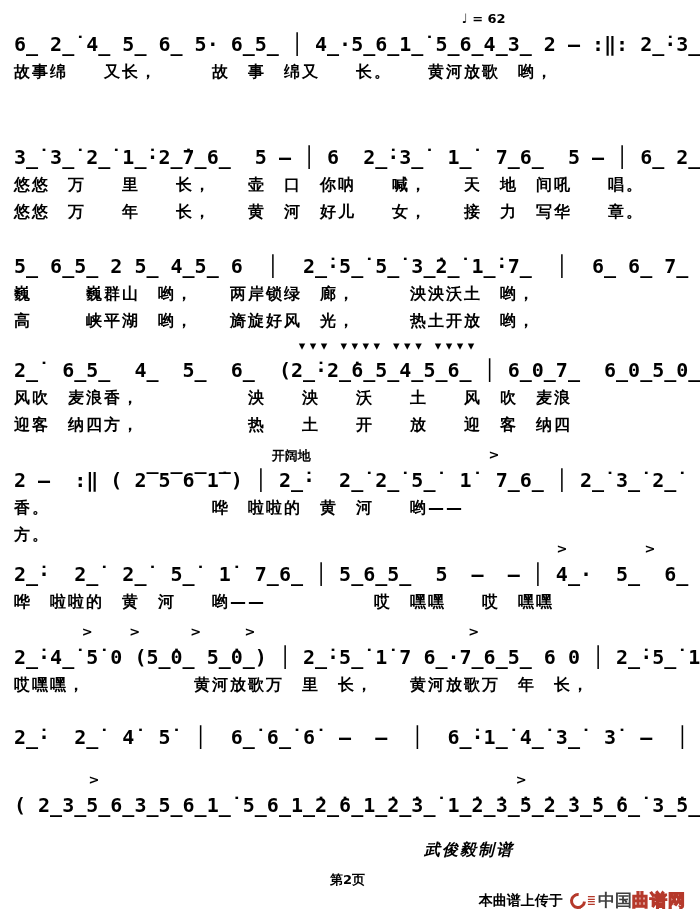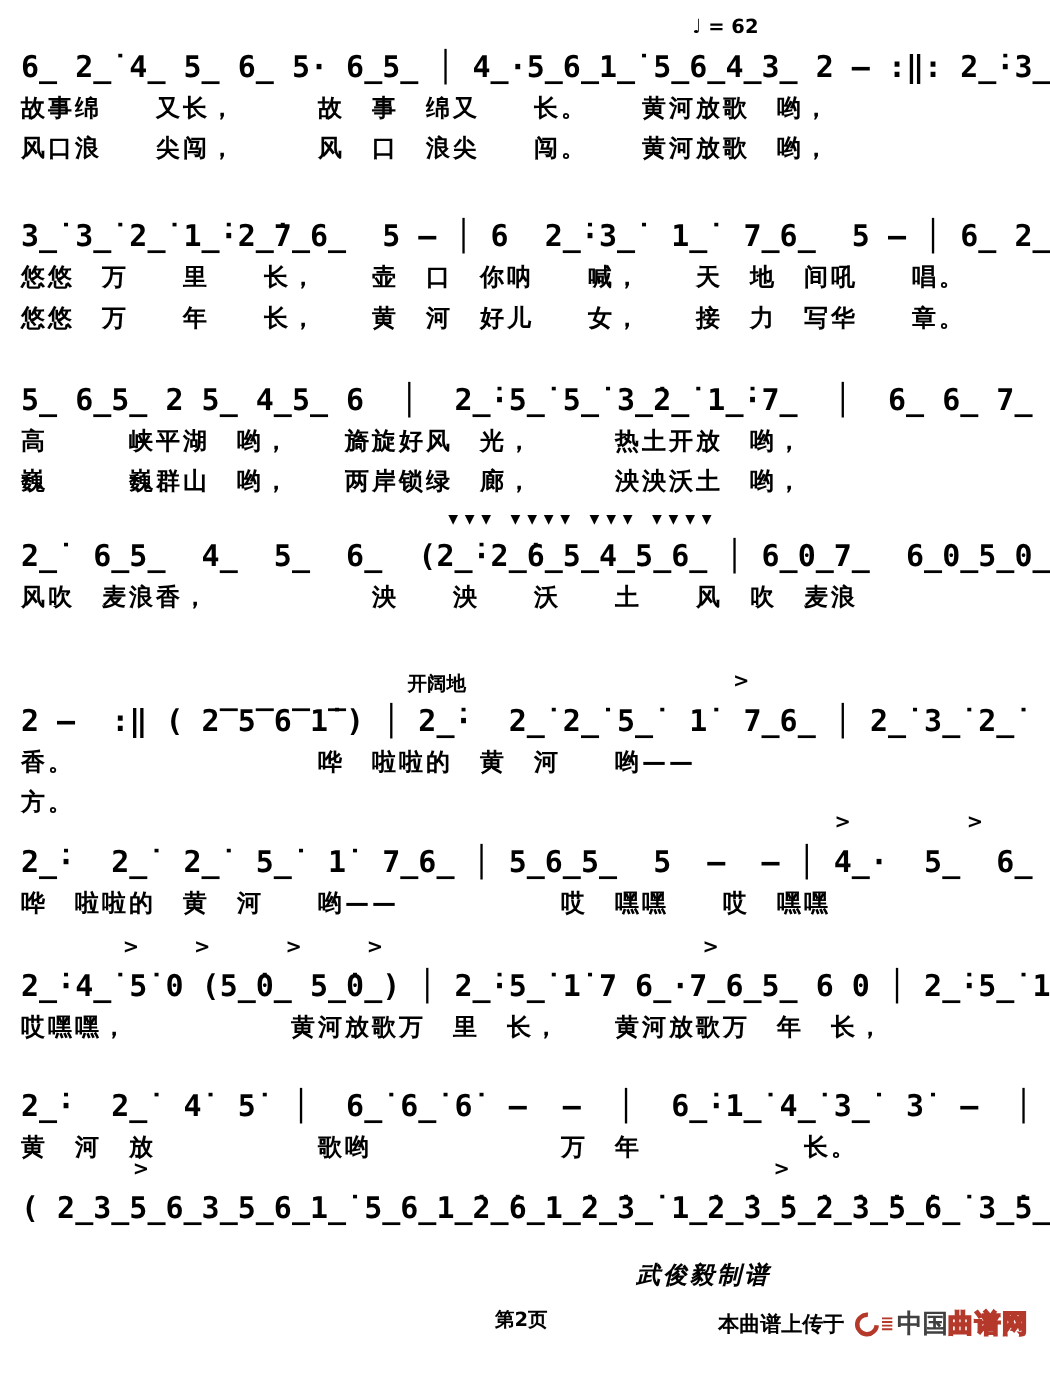--- a/index.html
+++ b/index.html
@@ -10,55 +10,55 @@
             white-space:pre;line-height:28px;letter-spacing:0;}
   .lyric{font-size:16px;font-weight:bold;white-space:pre;letter-spacing:2px;
          line-height:26px;margin-top:1px;}
   .above{position:absolute;top:-19px;font-size:13px;font-weight:bold;white-space:pre;
          font-family:"DejaVu Sans",sans-serif;}
   .footer-engraver{position:absolute;top:840px;left:424px;font-family:Liberation Mono, monospace;
          font-style:italic;font-weight:bold;font-size:16px;letter-spacing:2px;}
   .footer-page{position:absolute;top:871px;left:330px;font-size:13px;font-weight:bold;}
   .footer-qq{position:absolute;top:867px;left:412px;font-family:"Liberation Serif",serif;
          font-weight:bold;font-size:16px;letter-spacing:1px;}
-  .footer-upload{position:absolute;top:871px;right:14px;font-size:14px;font-weight:bold;
+  .footer-upload{position:absolute;top:889px;right:14px;font-size:14px;font-weight:bold;
          display:flex;align-items:center;text-align:right;}
   .logo-c{display:inline-block;width:10px;height:10px;border:3px solid #b5392b;
           border-radius:50%;border-right-color:transparent;transform:rotate(-40deg);
           margin:0 1px 0 7px;}
   .logo-e{color:#b5392b;font-size:11px;margin-right:2px;}
   .site-strong{color:#404040;font-size:17px;font-weight:bold;}
   .site-outline{color:#ef4444;-webkit-text-stroke:1.2px #b5392b;font-size:17px;
           font-weight:bold;letter-spacing:1px;}
 </style>
 </head>
 <body>
 
 <div id="sheet">
   <div id="systems">
       <div class="row" style="top: 30px;">
         <span class="above" style="left: 66%;">♩ = 62</span>
         <div class="notation">6̲ 2̲̇ 4̲ 5̲ 6̲ 5· 6̲5̲ │ 4̲·5̲6̲1̲̇ 5̲6̲4̲3̲ 2 — :‖: 2̲̇·3̲̇ 1̲̇ 6̲1̲̇ 2̲̇ 3̲̇ 2̇· │</div>
         <div class="lyric">故事绵　　又长，　　　故　事　绵又　　长。　　黄河放歌　哟，</div>
-        <div class="lyric">风口浪　　尖闯，　　　风　口　浪尖　　闯。　　黄河放歌　哟，</div>
       </div>
       <div class="row" style="top: 143px;">
         <div class="notation">3̲̇ 3̲̇ 2̲̇ 1̲̇·2̲̇7̲6̲  5 — │ 6  2̲̇·3̲̇  1̲̇  7̲6̲  5 — │ 6̲ 2̲ 2̲ 2̲̇ 1̲̇7̲  6 — │</div>
         <div class="lyric">悠悠　万　　里　　长，　　壶　口　你呐　　喊，　　天　地　间吼　　唱。</div>
         <div class="lyric">悠悠　万　　年　　长，　　黄　河　好儿　　女，　　接　力　写华　　章。</div>
       </div>
       <div class="row" style="top: 252px;">
         <div class="notation">5̲ 6̲5̲ 2 5̲ 4̲5̲ 6  │  2̲̇·5̲̇ 5̲̇ 3̲̇2̲̇ 1̲̇·7̲  │  6̲ 6̲ 7̲ 6̲5̲ 6 (4̲·4̲4̲5̲ 6̲5̲6̲) │</div>
+        <div class="lyric">巍　　　巍群山　哟，　　两岸锁绿　廊，　　　泱泱沃土　哟，</div>
         <div class="lyric">高　　　峡平湖　哟，　　旖旋好风　光，　　　热土开放　哟，</div>
-        <div class="lyric">巍　　　巍群山　哟，　　两岸锁绿　廊，　　　泱泱沃土　哟，</div>
       </div>
       <div class="row" style="top: 356px;">
         <span class="above" style="left: 42%;">▾ ▾ ▾　▾ ▾ ▾ ▾　▾ ▾ ▾　▾ ▾ ▾ ▾</span>
         <div class="notation">2̲̇  6̲5̲  4̲  5̲  6̲  (2̲̇·2̲̇6̲5̲4̲5̲6̲ │ 6̲0̲7̲  6̲0̲5̲0̲  4̲0̲5̲  6̲0̲2̲0̲ │ 4̲·5̲6̲1̲̇  5̲6̲4̲3̲</div>
         <div class="lyric">风吹　麦浪香，　　　　　　泱　　泱　　沃　　土　　风　吹　麦浪</div>
+        <div class="lyric">迎客　纳四方，　　　　　　热　　土　　开　　放　　迎　客　纳四</div>
       </div>
       <div class="row" style="top: 466px;">
         <span class="above" style="left: 38%;">开阔地</span>
         <span class="above" style="left: 70%;">&gt;</span>
         <div class="notation">2 —  :‖ ( 2̅ 5̅ 6̅ 1̇̅ ) │ 2̲̇·  2̲̇ 2̲̇ 5̲̇  1̇  7̲6̲ │ 2̲̇ 3̲̇ 2̲̇  2̇ — — │</div>
         <div class="lyric">香。　　　　　　　　　哗　啦啦的　黄　河　　哟——</div>
         <div class="lyric">方。</div>
       </div>
       <div class="row" style="top: 560px;">
         <span class="above" style="left: 80%;">&gt;</span>
@@ -70,21 +70,20 @@
         <span class="above" style="left: 10%;">&gt;</span>
         <span class="above" style="left: 17%;">&gt;</span>
         <span class="above" style="left: 26%;">&gt;</span>
         <span class="above" style="left: 34%;">&gt;</span>
         <span class="above" style="left: 67%;">&gt;</span>
         <div class="notation">2̲̇·4̲̇ 5̇ 0 (5̲̇0̲ 5̲̇0̲) │ 2̲̇·5̲̇ 1̇ 7 6̲·7̲6̲5̲ 6 0 │ 2̲̇·5̲̇ 1̇ 7 6̲·7̲6̲5̲ 6 0 │</div>
         <div class="lyric">哎嘿嘿，　　　　　　黄河放歌万　里　长，　　黄河放歌万　年　长，</div>
       </div>
       <div class="row" style="top: 723px;">
         <div class="notation">2̲̇·  2̲̇  4̇  5̇  │  6̲̇ 6̲̇ 6̇  —  —  │  6̲̇·1̲̇ 4̲̇ 3̲̇  3̇  —  │  2̲̇ 3̲̇ 2̲̇ 2̇  —  —  │</div>
-        <div class="lyric">黄　河　放　　　　　　歌哟　　　　　　　万　年　　　　　　长。</div>
       </div>
       <div class="row" style="top: 791px;">
         <span class="above" style="left: 11%;">&gt;</span>
         <span class="above" style="left: 74%;">&gt;</span>
         <div class="notation">( 2̲3̲5̲6̲3̲5̲6̲1̲̇ 5̲6̲1̲̇2̲̇6̲1̲̇2̲̇3̲̇ 1̲̇2̲̇3̲̇5̲̇2̲̇3̲̇5̲̇6̲̇ 3̲̇5̲̇6̲̇1̲̇5̲̇6̲̇1̲̇2̲̇ │ 2̲̇ 0 0 0 0 ) ‖</div>
       </div>
     </div>
 
   <div class="footer-engraver">武俊毅制谱</div>
   <div class="footer-page">第2页</div>

